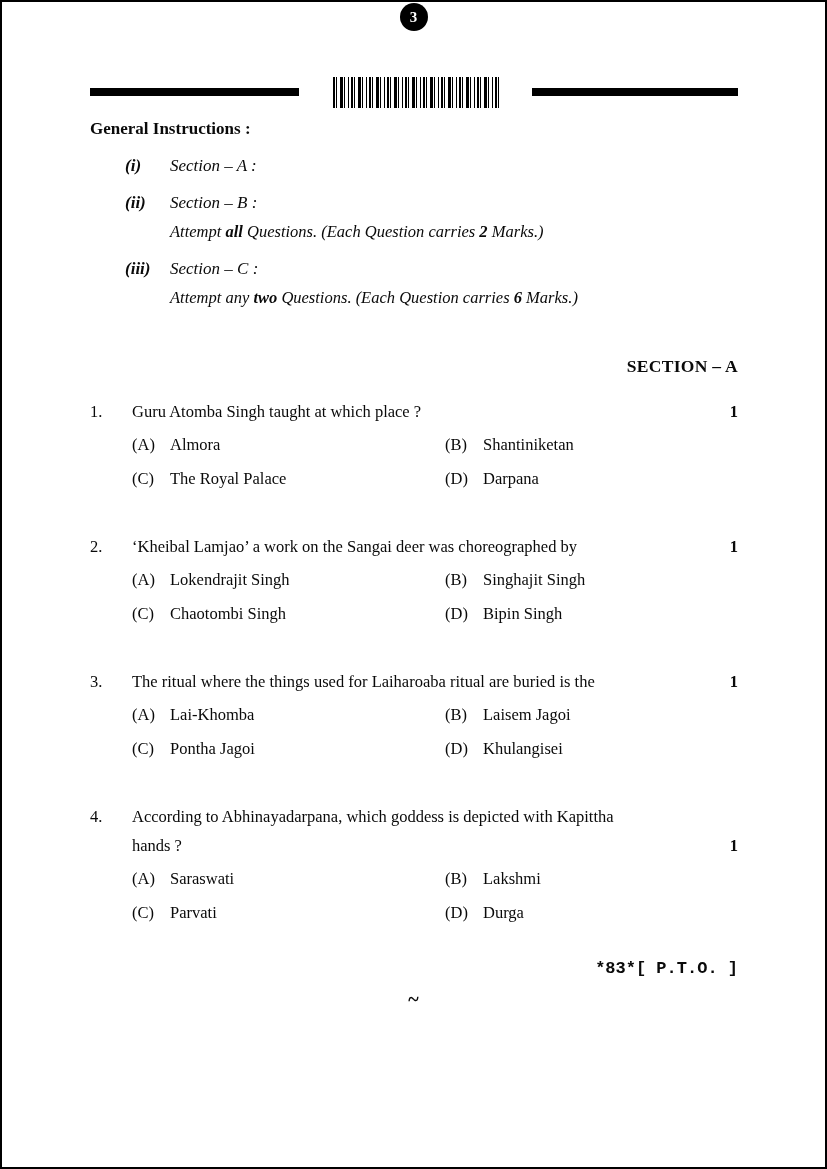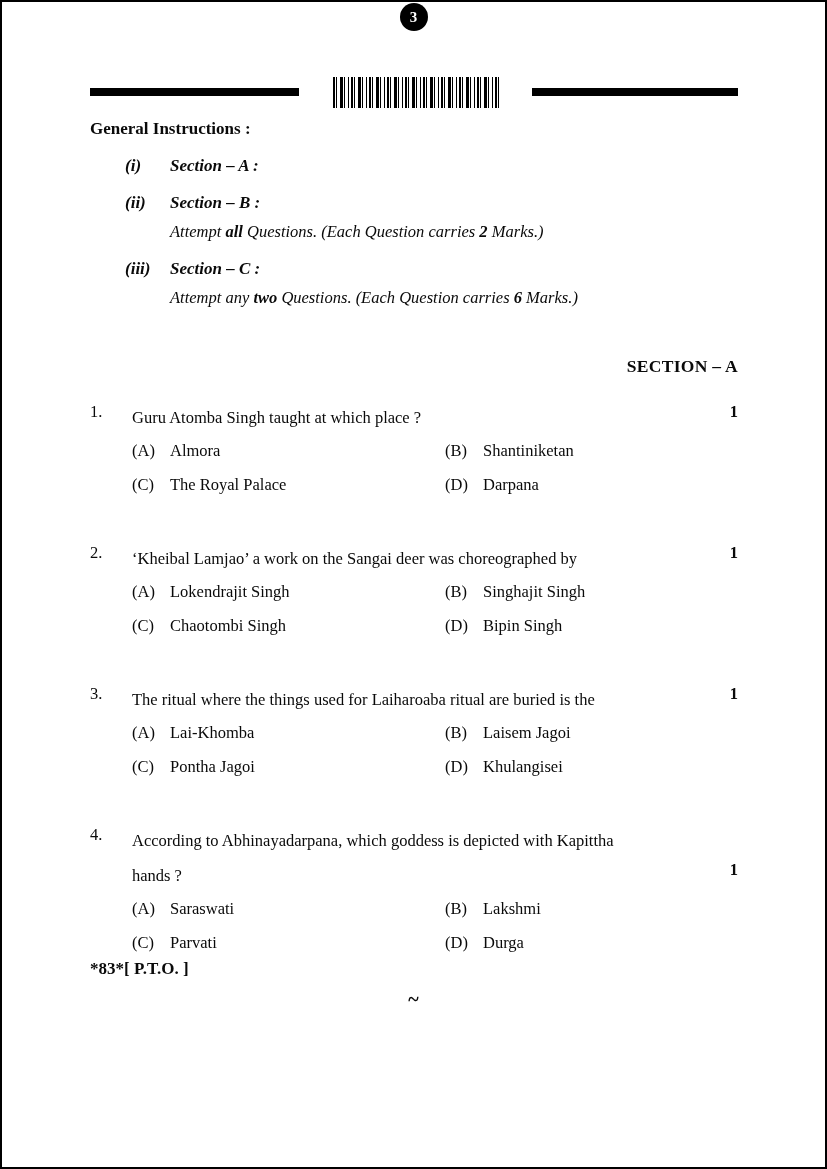--- a/index.html
+++ b/index.html
@@ -39,49 +39,49 @@
   }
 
   .gi-heading { font-size: 17px; font-weight: bold; margin-top: 9px; line-height: 24px; }
 
   .instr-item { display: flex; margin-top: 13px; }
   .instr-num {
     margin-left: 35px; width: 45px; flex: 0 0 45px;
     font-weight: bold; font-style: italic; font-size: 17px; line-height: 24px;
   }
   .instr-col { flex: 1; }
-  .instr-title { font-weight: bold; font-style: italic; font-size: 17px; line-height: 24px; }
+  .instr-title { font-weight: normal; font-style: italic; font-size: 17px; line-height: 24px; }
   .instr-text { font-style: italic; font-size: 16.5px; line-height: 24px; margin-top: 5px; }
   .instr-text .emph { font-weight: bold; }
   .instr-text .qnum { font-weight: bold; }
 
   .section-title {
     text-align: right; font-weight: bold; font-size: 17.5px;
     margin-top: 44px; line-height: 24px; letter-spacing: 0.3px;
   }
 
   .question { margin-top: 43px; }
   .question.first { margin-top: 21px; }
   .q-line { display: flex; line-height: 25px; font-size: 16.5px; }
   .q-line + .q-line { margin-top: 4px; }
   .q-num { width: 42px; flex: 0 0 42px; }
-  .q-text { flex: 1; margin-top: 6px; }
+  .q-text { flex: 1; }
   .q-mark { font-weight: bold; margin-left: 10px; }
   .options {
     margin-top: 9px; padding-left: 42px;
     display: grid; grid-template-columns: 313px 1fr; row-gap: 10px;
   }
   .opt { display: flex; line-height: 24px; font-size: 16.5px; }
   .opt-letter { width: 38px; flex: 0 0 38px; }
 
   
   .footer {
     position: absolute; top: 953px; left: 88px; right: 87px;
-    display: flex; justify-content: flex-start;
-    font-weight: bold; font-size: 17px; line-height: 28px;
+    display: flex; justify-content: flex-end;
+    font-weight: bold; font-size: 17px; line-height: 28px; font-family: Liberation Mono, monospace;
   }
   .page-circle {
     position: absolute; left: 50%; top: 1px; transform: translateX(-50%);
     width: 28px; height: 28px; border-radius: 50%;
     background: #000; color: #fff;
     display: flex; align-items: center; justify-content: center;
     font-size: 15px; font-weight: bold;
   }
   .tilde {
     position: absolute; top: 986px; left: 0; width: 100%;

